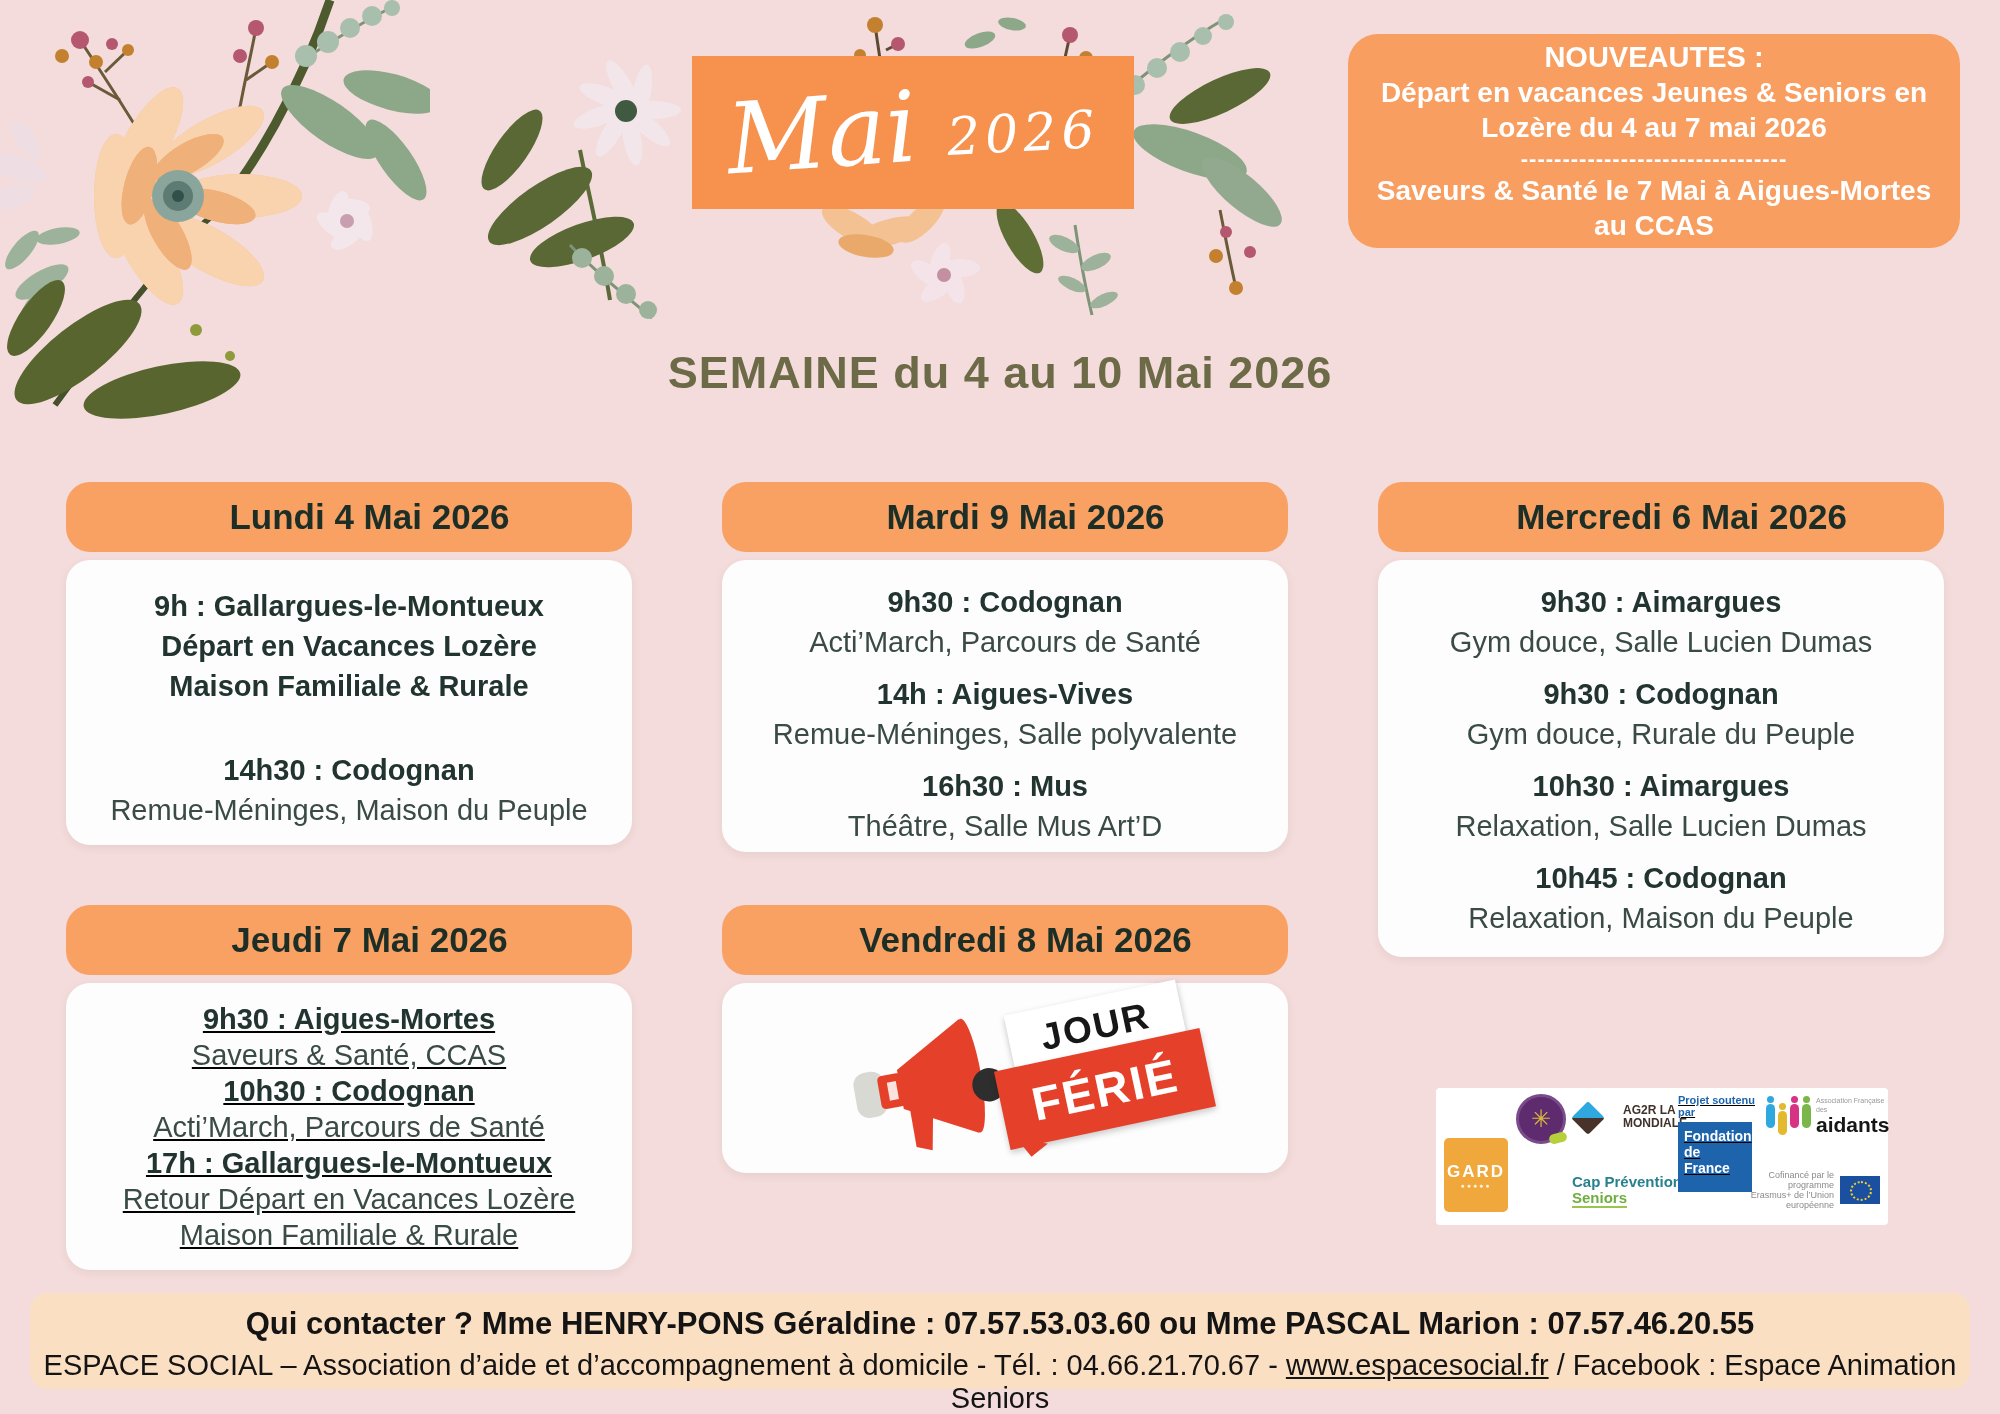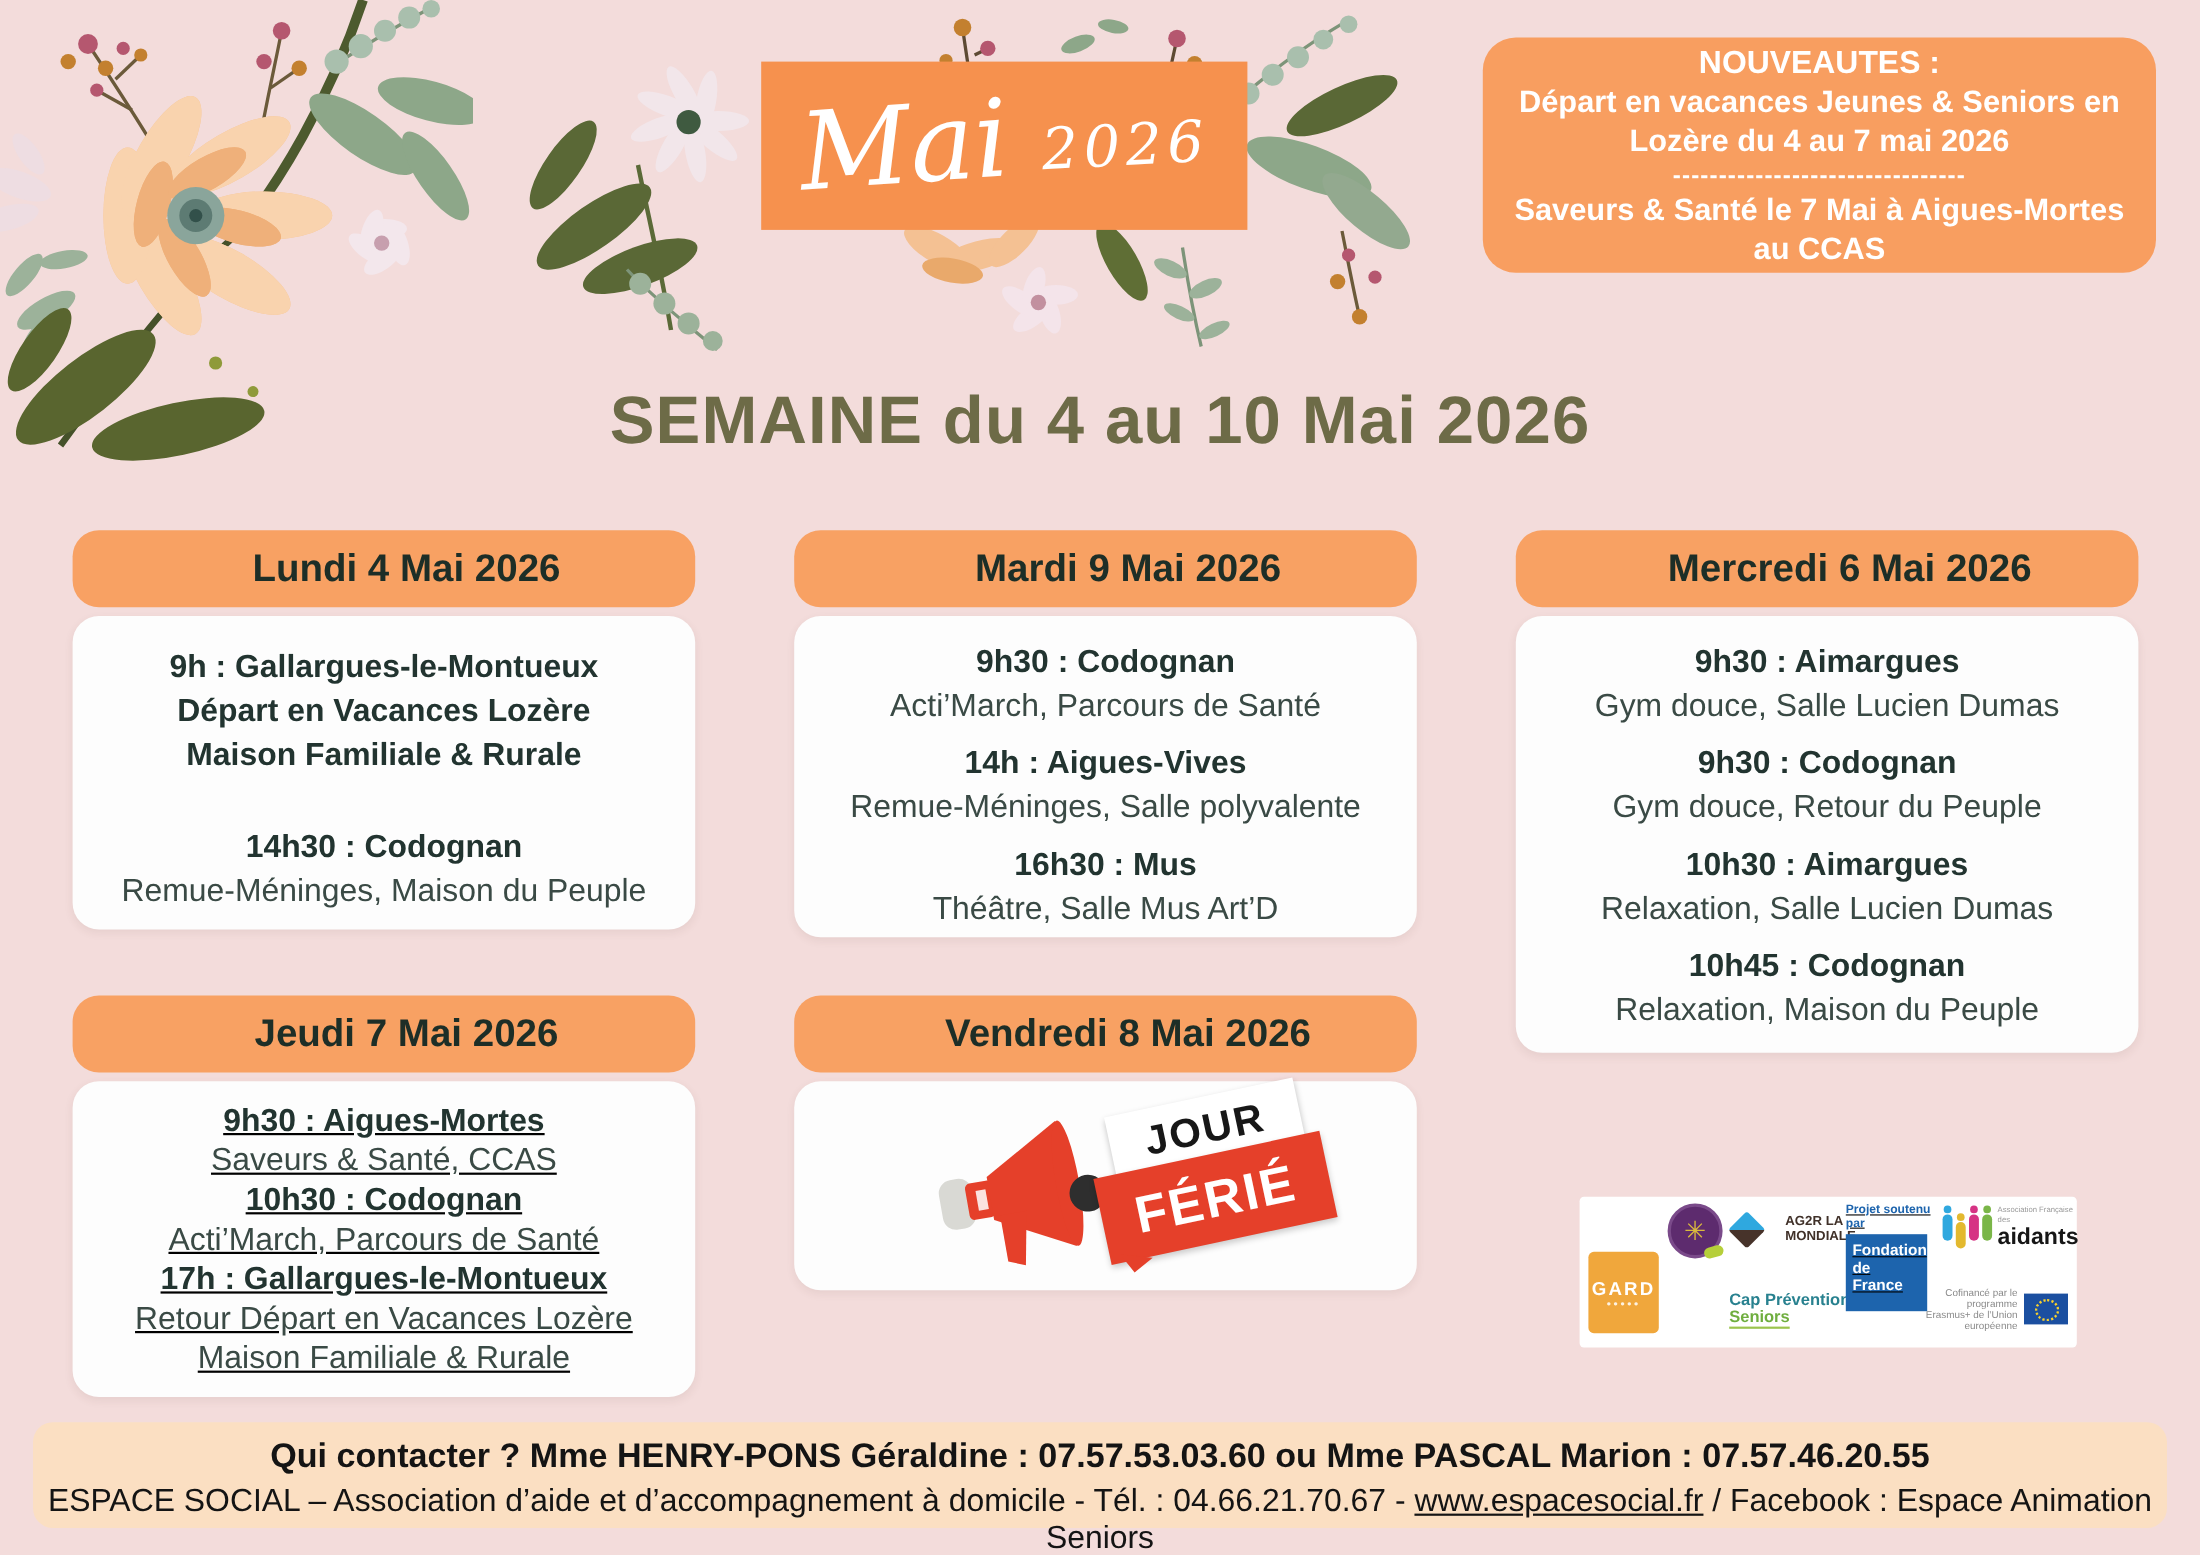--- a/index.html
+++ b/index.html
@@ -21,21 +21,21 @@
   
   .news-box{position:absolute;left:1348px;top:34px;width:612px;height:214px;background:#f89e60;
             border-radius:30px;color:#ffffff;text-align:center;display:flex;flex-direction:column;
             justify-content:center;padding:8px 26px;box-sizing:border-box;z-index:3;font-weight:bold;}
   .news-title{font-size:29px;line-height:36px;}
   .news-line{font-size:28px;line-height:35px;}
   .news-divider{font-size:22px;line-height:28px;letter-spacing:1px;}
 
   
   .week-title{position:absolute;left:0;top:347px;width:2000px;text-align:center;margin:0;
-              font-size:61px;font-weight:800;color:#6d6b47;letter-spacing:1px;z-index:2;}
+              font-size:45px;font-weight:800;color:#6d6b47;letter-spacing:1px;z-index:2;}
 
   
   .day-card{position:absolute;width:566px;z-index:2;}
   .lundi{left:66px;top:482px;}
   .mardi{left:722px;top:482px;}
   .mercredi{left:1378px;top:482px;}
   .jeudi{left:66px;top:905px;}
   .vendredi{left:722px;top:905px;}
   .day-header{background:#f8a163;border-radius:24px;height:70px;display:flex;align-items:center;
               justify-content:center;font-size:35px;font-weight:bold;color:#1d2e27;padding-left:41px;}
@@ -332,21 +332,21 @@
       <div class="ln">Théâtre, Salle Mus Art’D</div>
     </div>
   </section>
 
   <section class="day-card mercredi">
     <header class="day-header">Mercredi 6 Mai 2026</header>
     <div class="day-body">
       <div class="ln b">9h30 : Aimargues</div>
       <div class="ln">Gym douce, Salle Lucien Dumas</div>
       <div class="ln b gap">9h30 : Codognan</div>
-      <div class="ln">Gym douce, Retour du Peuple</div>
+      <div class="ln">Gym douce, Rurale du Peuple</div>
       <div class="ln b gap">10h30 : Aimargues</div>
       <div class="ln">Relaxation, Salle Lucien Dumas</div>
       <div class="ln b gap">10h45 : Codognan</div>
       <div class="ln">Relaxation, Maison du Peuple</div>
     </div>
   </section>
 
   <section class="day-card jeudi">
     <header class="day-header">Jeudi 7 Mai 2026</header>
     <div class="day-body">

